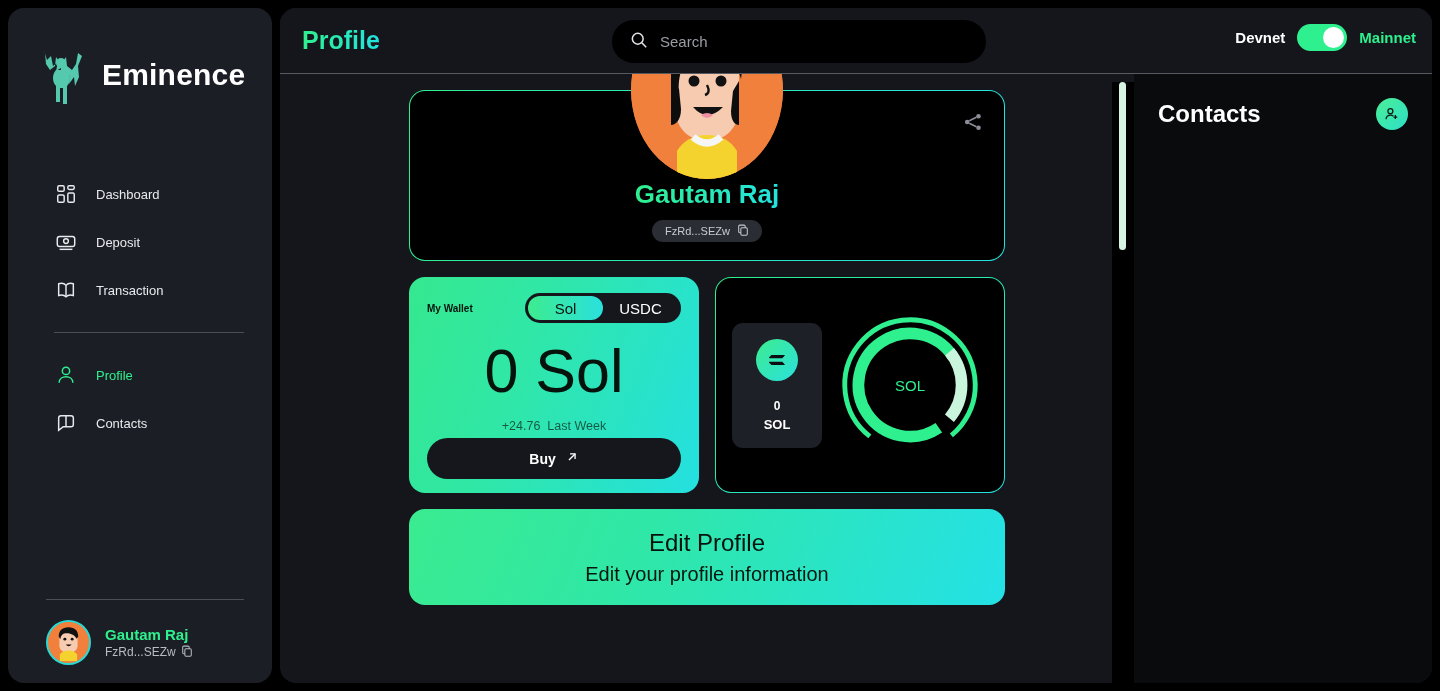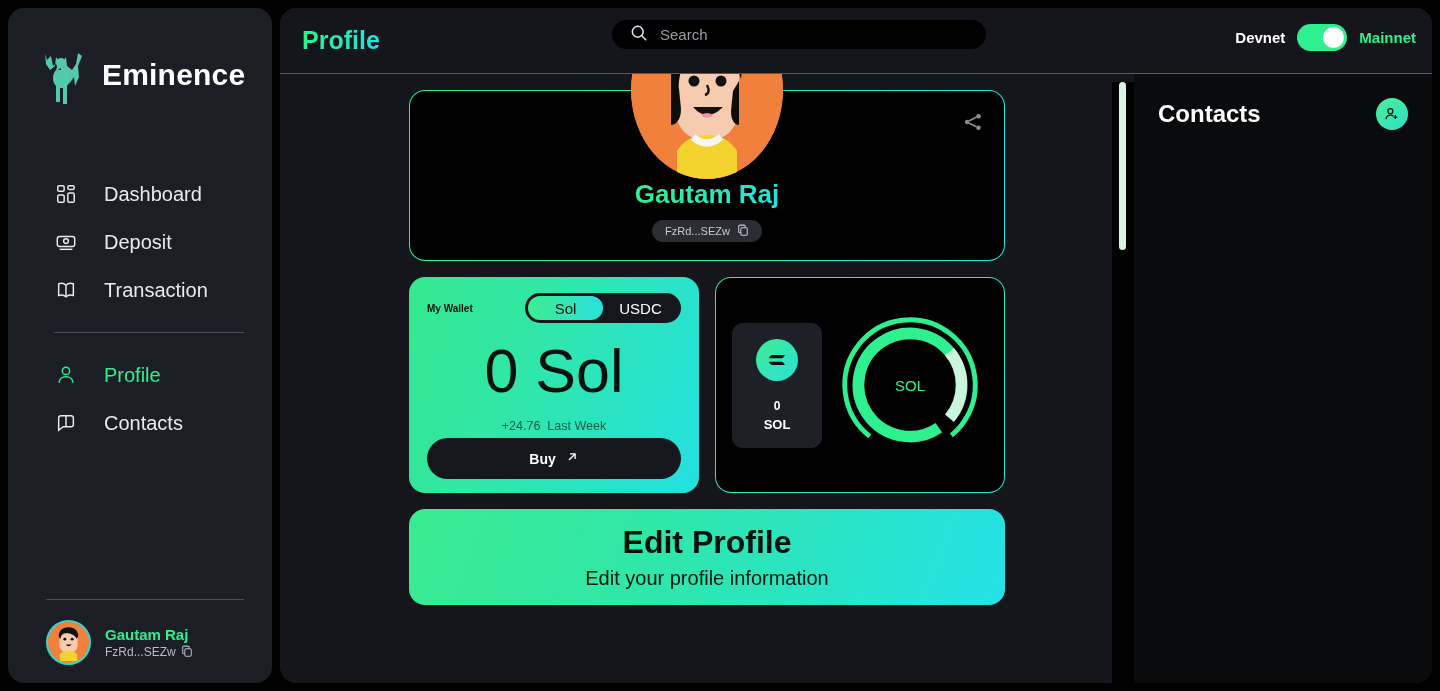--- a/index.html
+++ b/index.html
@@ -33,23 +33,23 @@
   .brand {
     display: flex; align-items: center; gap: 14px;
     padding: 14px 0 0 26px;
   }
   .brand-logo { width: 54px; height: 62px; flex: 0 0 54px; }
   .brand-name {
     font-size: 30px; font-weight: 700; color: #ffffff; letter-spacing: .2px;
   }
   .nav { margin-top: 64px; display: flex; flex-direction: column; }
   .nav-item {
-    display: flex; align-items: center; gap: 26px;
+    display: flex; align-items: center; gap: 18px;
     padding: 12px 11px 12px 46px;
-    color: #e9eaee; font-size: 20px;
+    color: #e9eaee; font-size: 13px;
     cursor: pointer;
   }
   .nav-item .nav-ico { width: 24px; height: 24px; flex: 0 0 24px; display:flex; align-items:center; justify-content:center; }
   .nav-item.active { color: #2ff08e; }
   .nav-item.active .nav-ico svg { stroke: #2ff08e; }
   .nav-divider {
     height: 1px; background: #4a4e57;
     margin: 18px 28px 18px 46px;
   }
   .sidebar-foot {
@@ -83,21 +83,21 @@
     position: relative;
   }
   .page-title {
     font-size: 25px; font-weight: 600;
     background: linear-gradient(90deg,#2ff08e 0%, #22e3e0 100%);
     -webkit-background-clip: text; background-clip: text; color: transparent;
     white-space: nowrap;
   }
   .search-wrap {
     position: absolute; left: 332px; top: 12px;
-    width: 374px; height: 29px;
+    width: 374px; height: 43px;
     background: #000000; border-radius: 22px;
     display: flex; align-items: center; gap: 12px; padding: 0 18px;
   }
   .search-input {
     background: transparent; border: 0; outline: 0;
     color: #cdd0d6; font-size: 15px; font-family: inherit; width: 100%;
   }
   .search-input::placeholder { color: #9a9da5; }
   .net-toggle {
     position: absolute; right: 16px; top: 0; height: 58px;
@@ -224,21 +224,21 @@
     position: absolute; left: 50%; top: 50%; transform: translate(-50%,-50%);
     font-size: 15px; color: #2ff08e;
   }
 
   .edit-card {
     height: 96px; border-radius: 16px;
     background: linear-gradient(110deg,#3aeb90 0%, #2fe7a8 40%, #24e1e6 100%);
     display: flex; flex-direction: column; align-items: center;
     justify-content: center; gap: 6px; cursor: pointer;
   }
-  .edit-title { font-size: 32px; font-weight: 700; color: #05130c; }
+  .edit-title { font-size: 24px; font-weight: 400; color: #05130c; }
   .edit-sub { font-size: 20px; color: #07170e; }
 
   
   .scrollbar {
     position: absolute; top: 8px; right: 0px; width: 22px; bottom: 0;
     background: #000000;
   }
   .scroll-thumb {
     position: absolute; left: 7px; top: 0px; width: 7px; height: 168px;
     background: #d8f5e4; border-radius: 4px; cursor: pointer;

